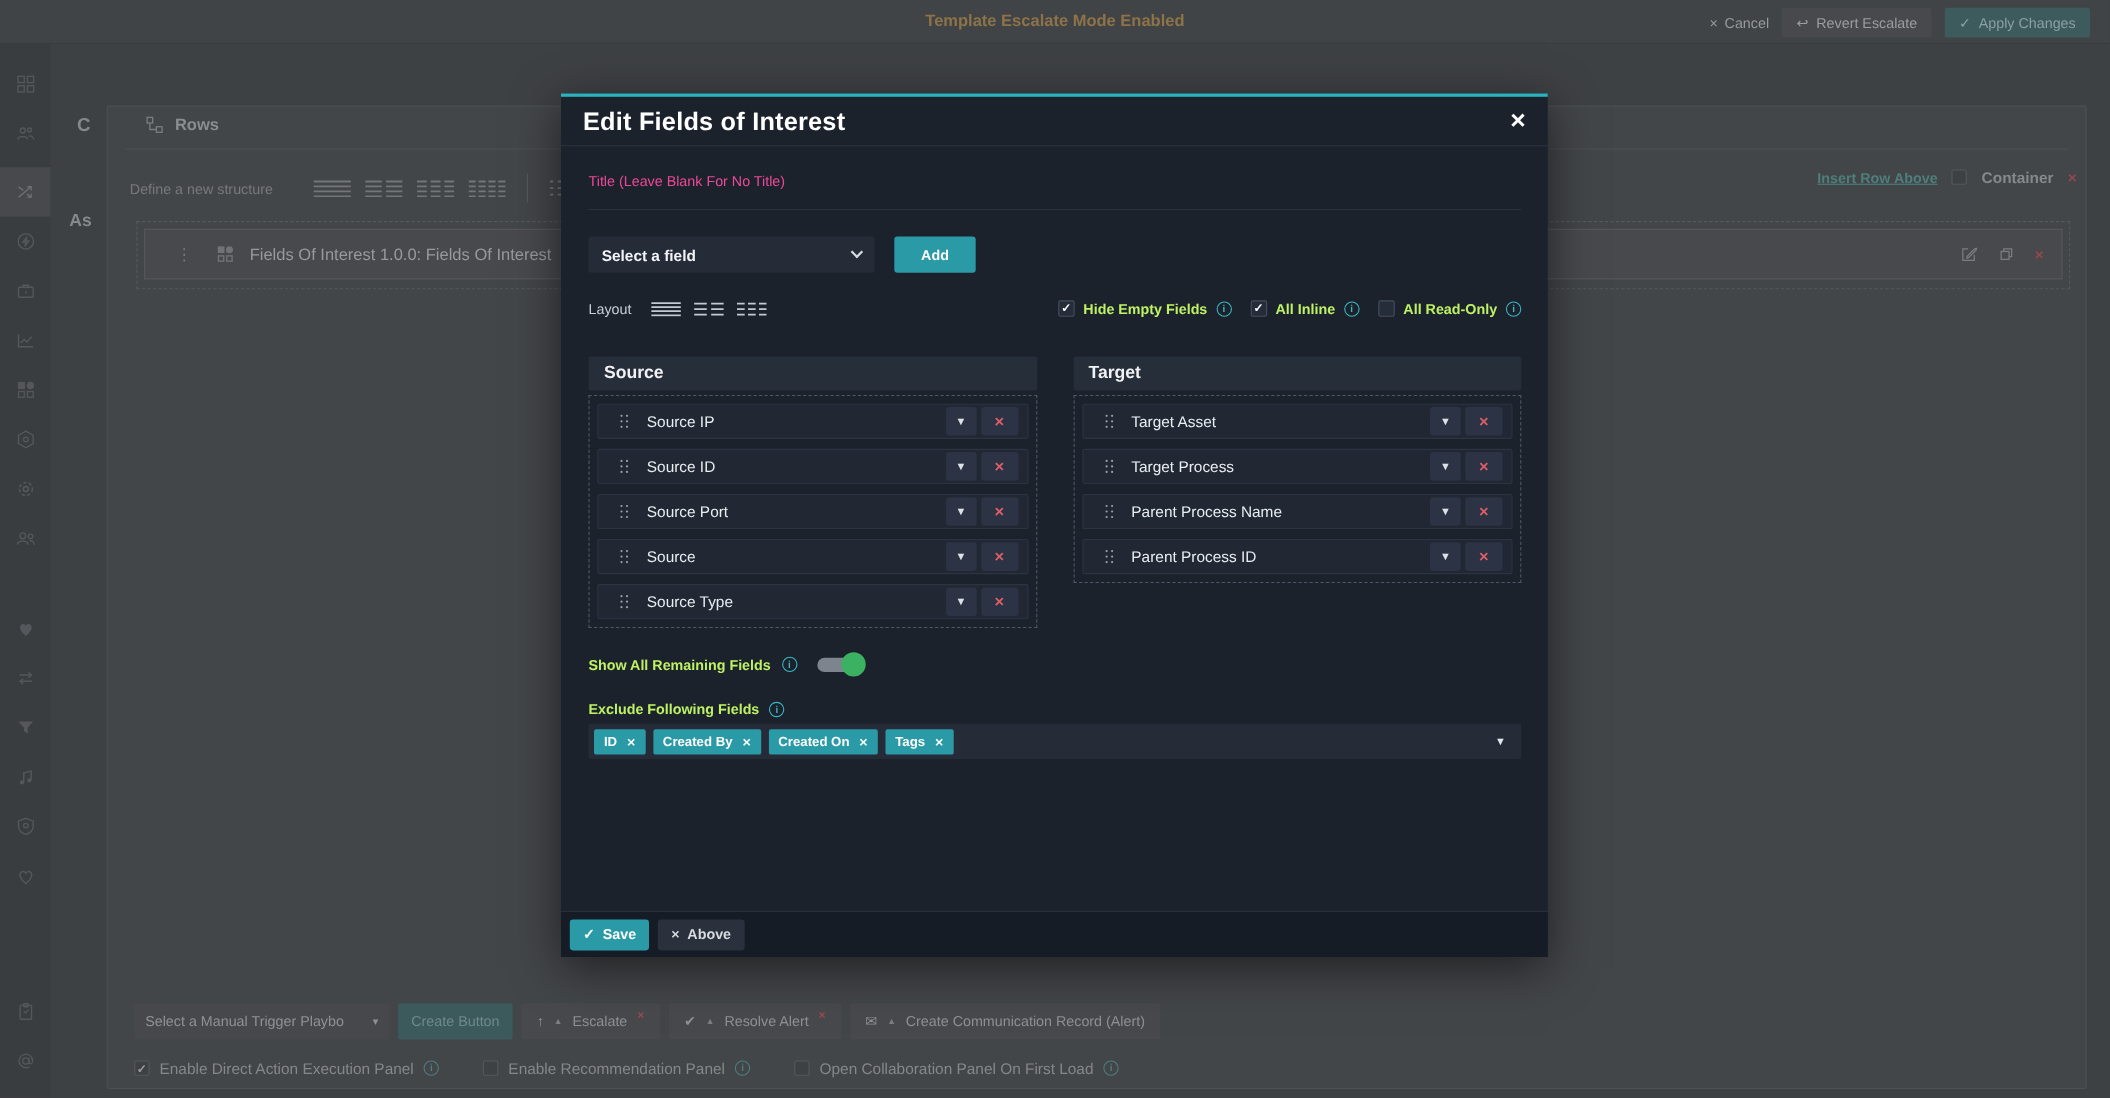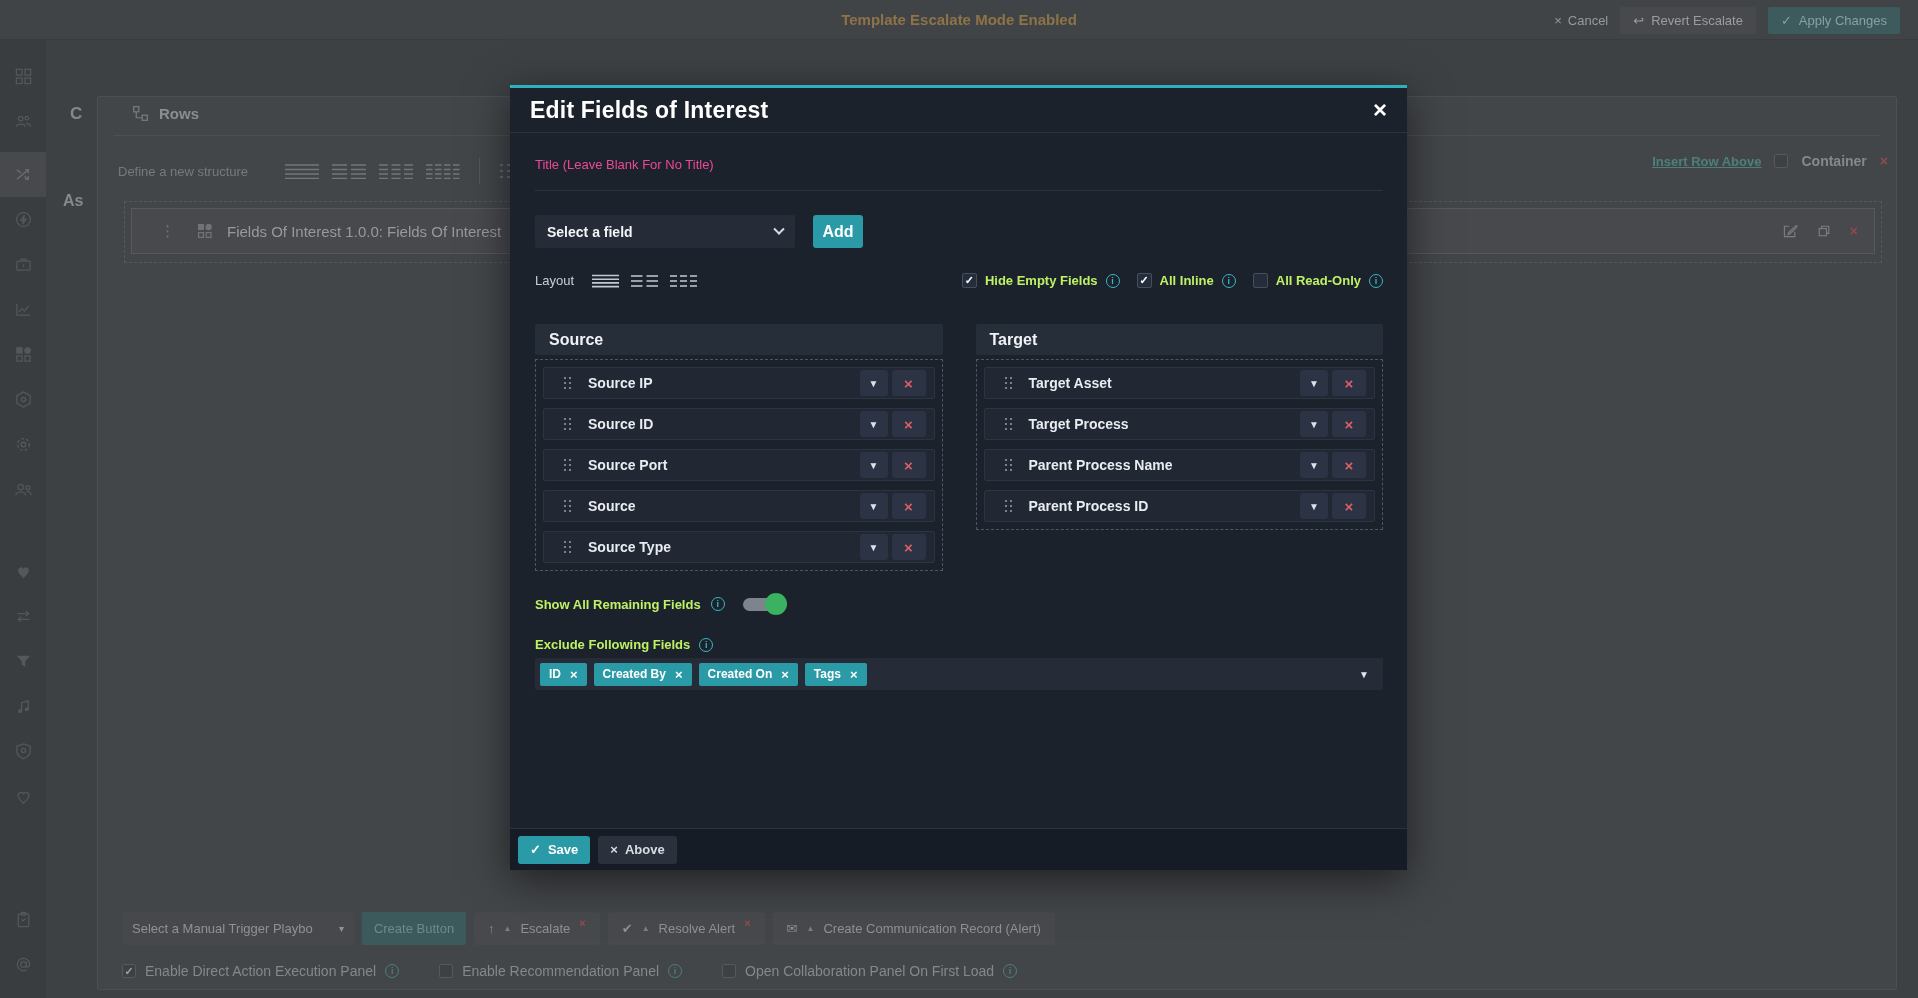--- a/index.html
+++ b/index.html
@@ -65,37 +65,37 @@
   .m-title { color:#ffffff; font-size:23px; font-weight:bold; letter-spacing:0.2px; }
   .m-close { margin-left:auto; color:#ffffff; font-size:24px; font-weight:bold; line-height:1; cursor:pointer; }
   .m-body { padding:24px 24px 0 25px; position:relative; }
   .f-label { color:#ec4899; font-size:13px; margin-bottom:6px; }
   .f-label-b { color:#bef264; font-size:13px; font-weight:bold; }
   .title-input { width:848px; height:34px; background:#252c38; border:none; outline:none; color:#eceef1; font-size:14px; font-family:"Liberation Sans",sans-serif; padding:0 12px; font-weight:bold; border-radius:2px; }
   .hr { height:1px; background:#2a323e; margin:18px 0 24px 0; }
   .select-row { display:flex; align-items:center; gap:18px; margin-bottom:22px; }
   .fake-select { width:260px; height:33px; background:#252c38; border-radius:2px; display:flex; align-items:center; padding:0 12px; color:#f2f4f7; font-size:14px; font-weight:bold; }
   .fake-select .chevron { margin-left:auto; width:8px; height:8px; border-right:2px solid #d8dce2; border-bottom:2px solid #d8dce2; transform:rotate(45deg) translate(-2px,-2px); }
-  .add-btn { width:50px; height:33px; background:#2a9aa7; border-radius:3px; color:#ffffff; font-size:16px; font-weight:bold; display:flex; align-items:center; justify-content:center; }
+  .add-btn { width:74px; height:33px; background:#2a9aa7; border-radius:3px; color:#ffffff; font-size:13px; font-weight:bold; display:flex; align-items:center; justify-content:center; }
   .layout-row { display:flex; align-items:flex-end; margin-bottom:36px; height:18px; }
   .layout-label { color:#c9ced5; font-size:13px; margin-right:18px; }
   .mlay { display:inline-flex; margin-right:12px; } .mlay svg { width:27px; height:14px; color:#c3c9d2; }
   .opts-right { margin-left:auto; display:flex; align-items:center; gap:17px; }
   .mopt { display:flex; align-items:center; gap:8px; }
   .cb { width:15px; height:15px; background:#262d3a; border:1px solid #454e5e; border-radius:2px; display:inline-flex; align-items:center; justify-content:center; color:#ffffff; font-size:11px; font-weight:bold; }
   .info { width:14px; height:14px; border:1px solid #38b7c4; border-radius:50%; color:#38b7c4; font-size:9px; font-weight:bold; display:inline-flex; align-items:center; justify-content:center; flex:none; }
   .cols { display:flex; gap:33px; margin-bottom:22px; }
   .col { flex:1; }
   .col-head { height:31px; background:#262e3a; display:flex; align-items:center; padding:0 14px; color:#f0f2f5; font-size:16px; font-weight:bold; border-radius:2px; }
   .col-list { border:1px dashed #4d5566; margin-top:4px; padding:7px; display:flex; flex-direction:column; gap:9px; }
   .field-row { height:32px; background:#212834; border:1px solid #2c3442; border-radius:2px; display:flex; align-items:center; padding:0 8px 0 20px; }
   .grip { width:8px; height:13px; position:relative; flex:none; }
   .grip::before { content:""; position:absolute; left:0; top:0; width:2px; height:2px; border-radius:50%; background:#98a0ab;
     box-shadow:5px 0 0 #98a0ab, 0 5px 0 #98a0ab, 5px 5px 0 #98a0ab, 0 10px 0 #98a0ab, 5px 10px 0 #98a0ab; }
-  .field-label { color:#e9ecf0; font-size:14px; font-weight:bold; margin-left:16px; }
+  .field-label { color:#e9ecf0; font-size:14px; font-weight:normal; margin-left:16px; }
   .row-btns { margin-left:auto; display:flex; gap:4px; }
   .dd-btn { width:28px; height:26px; background:#2b3344; border-radius:3px; display:flex; align-items:center; justify-content:center; color:#dde1e8; font-size:10px; }
   .x-btn { width:34px; height:26px; background:#2b3344; border-radius:3px; display:flex; align-items:center; justify-content:center; color:#dd5e67; font-size:15px; font-weight:bold; }
   .toggle-row { display:flex; align-items:center; gap:10px; margin-bottom:22px; height:22px; }
   .toggle { width:44px; height:22px; position:relative; margin-left:8px; }
   .toggle .track { position:absolute; left:0; top:5px; width:36px; height:13px; border-radius:7px; background:#7e848d; }
   .toggle .knob { position:absolute; right:0; top:0; width:22px; height:22px; border-radius:50%; background:#3bb261; }
   .exclude-label-row { display:flex; align-items:center; gap:9px; margin-bottom:6px; }
   .tags-input { width:848px; height:32px; background:#252c38; border-radius:2px; display:flex; align-items:center; gap:7px; padding:0 14px 0 5px; }
   .tag { height:23px; background:#2a9aa7; border-radius:2px; display:flex; align-items:center; gap:9px; padding:0 9px; color:#ffffff; font-size:12px; font-weight:bold; }

